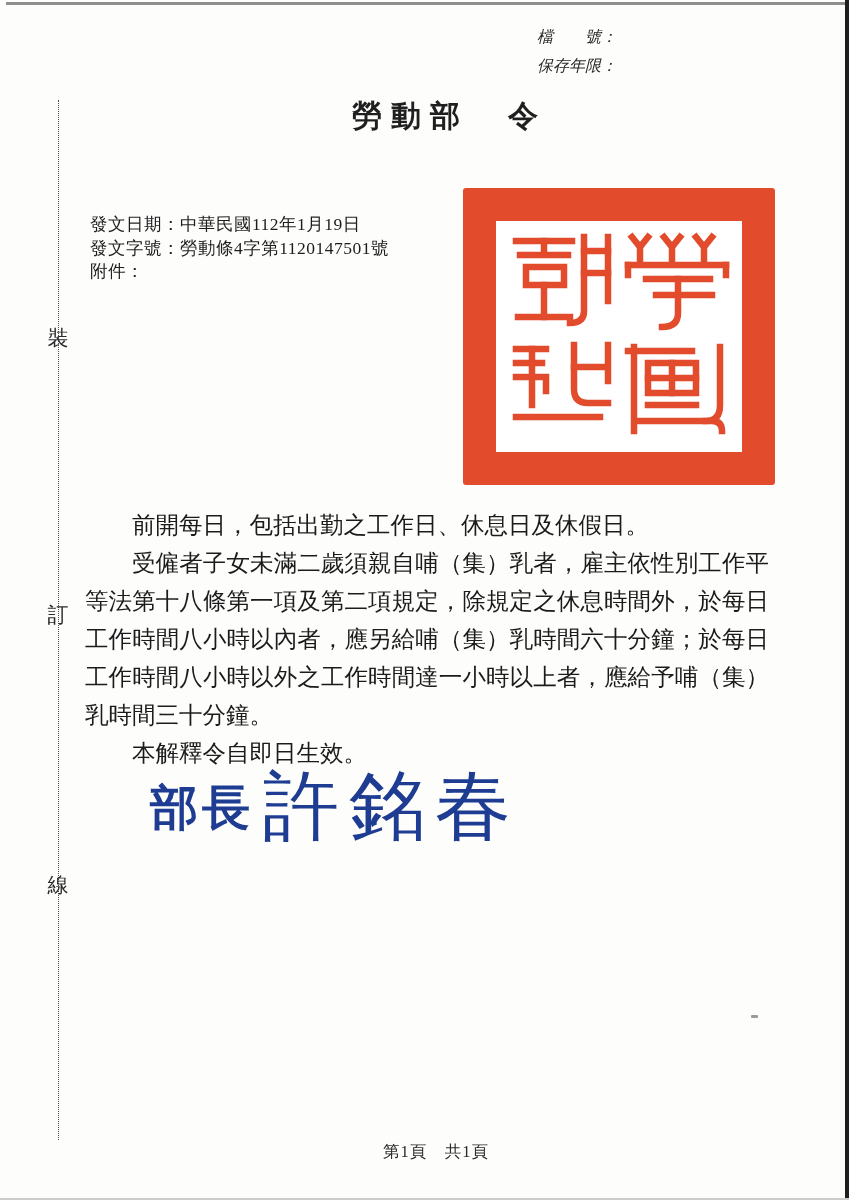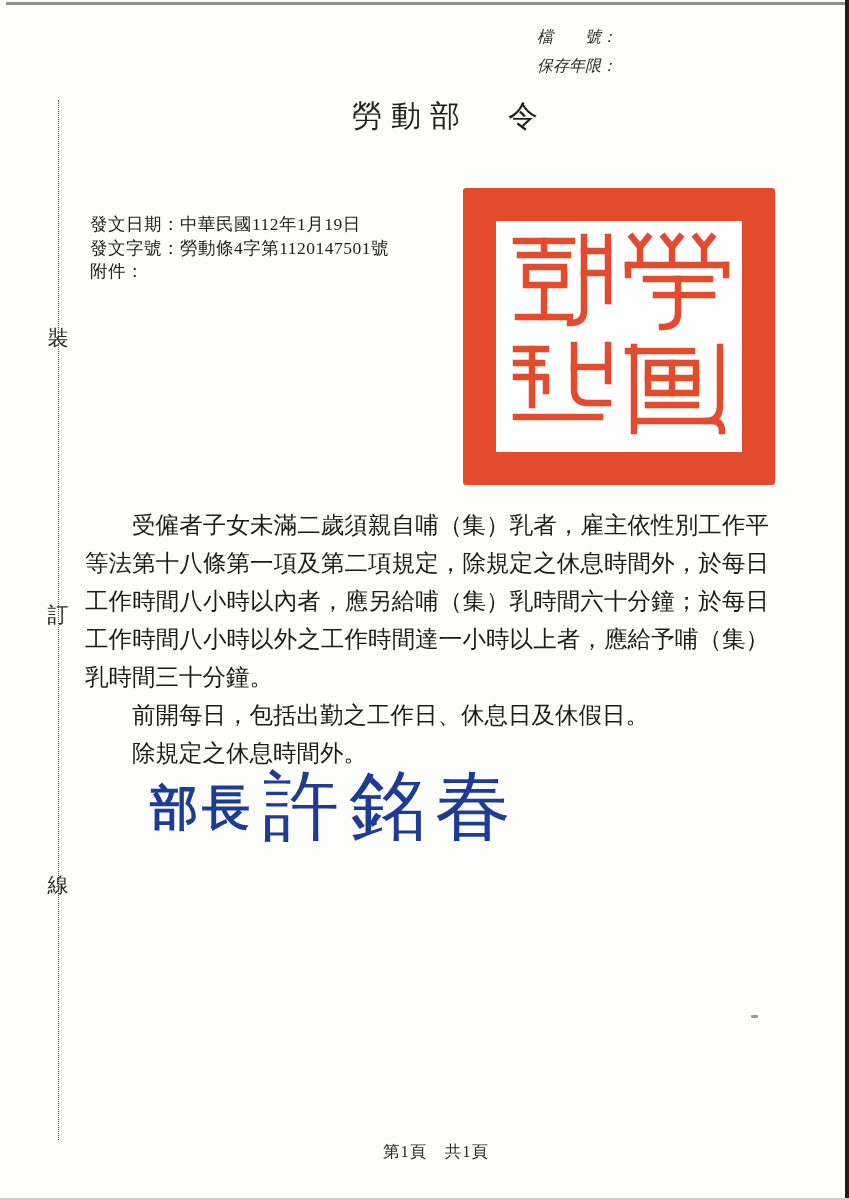--- a/index.html
+++ b/index.html
@@ -29,21 +29,21 @@
   .bm-2{top:871px;}
 
   
   .file-block{position:absolute;left:537px;top:27px;font-size:16px;color:#2a2a2a;font-style:italic;}
   .file-block div{height:18px;}
   .file-block .row2{margin-top:11px;}
 
   
   .doc-title{
     position:absolute;left:352px;top:96px;
-    font-size:30px;letter-spacing:9px;color:#1f1f1f;font-weight:400;white-space:nowrap;
+    font-size:30px;letter-spacing:9px;color:#1f1f1f;font-weight:700;white-space:nowrap;
   }
 
   
   .meta-block{position:absolute;left:90px;top:213px;font-size:17.5px;line-height:23.5px;color:#1d1d1d;letter-spacing:.5px;}
 
   
   .seal{
     position:absolute;left:463px;top:188px;width:312px;height:297px;
     box-sizing:border-box;border:33px solid currentColor;border-radius:3px;
     background:#fff;
@@ -135,23 +135,23 @@
       <path d="M152,142h48v30h-48z"></path>
         <path d="M176,142v30"></path>
         <path d="M152,157h48"></path>
       <path d="M152,184h48"></path>
         <path d="M140,200h76q10,0 10,10"></path>
       <path d="M224,126v58q0,16 -14,16"></path>
     </svg>
   </div>
 
   <div class="body-block">
+    <p>前開每日，包括出勤之工作日、休息日及休假日。</p>
     <p>受僱者子女未滿二歲須親自哺（集）乳者，雇主依性別工作平等法第十八條第一項及第二項規定，除規定之休息時間外，於每日工作時間八小時以內者，應另給哺（集）乳時間六十分鐘；於每日工作時間八小時以外之工作時間達一小時以上者，應給予哺（集）乳時間三十分鐘。</p>
-    <p>前開每日，包括出勤之工作日、休息日及休假日。</p>
-    <p>除規定之休息時間外。</p>
+    <p>本解釋令自即日生效。</p>
   </div>
 
   <div class="signature" style="color: rgb(30, 60, 146); gap: 9px;">
     <span class="sig-title">部長</span>
     <span class="sig-name">許銘春</span>
   </div>
 
   <div class="page-footer">第1頁　共1頁</div>
 
 </div>

